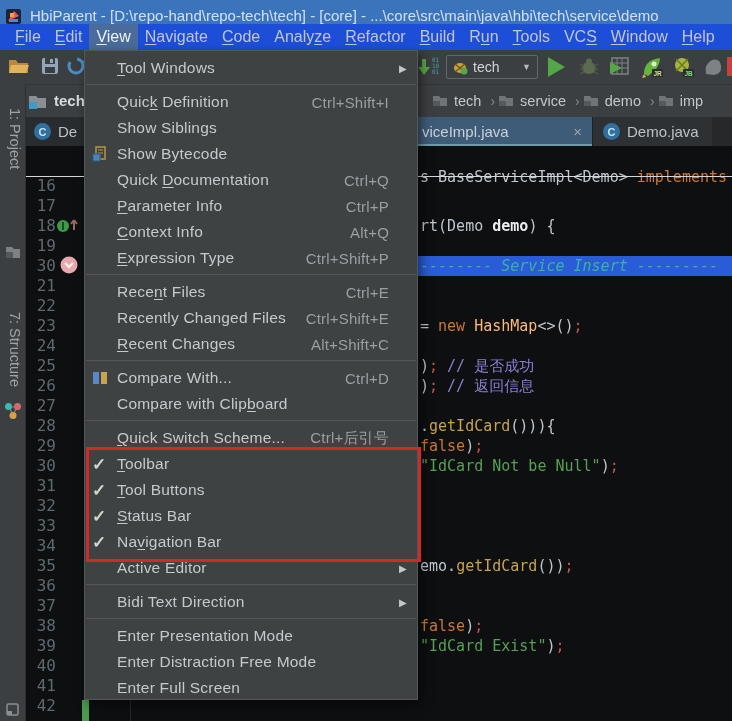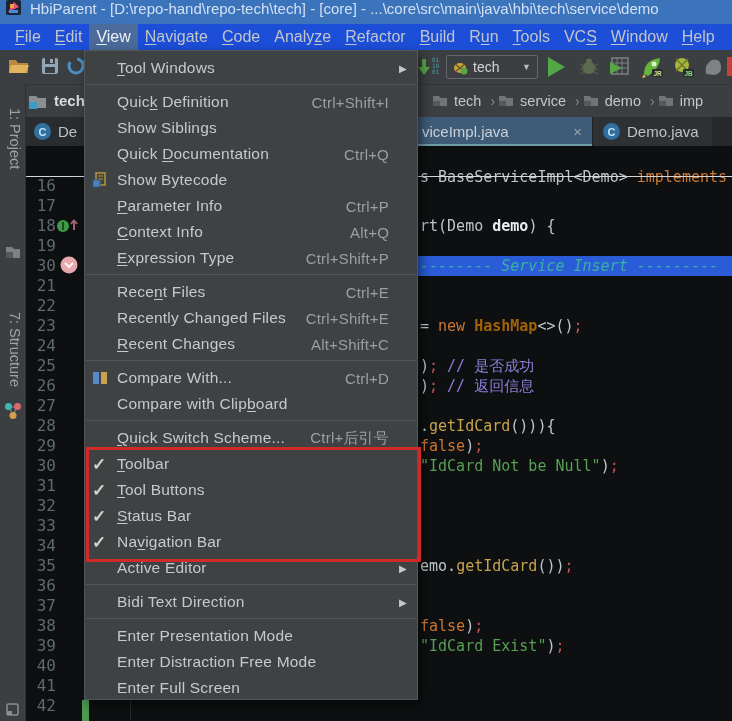--- a/index.html
+++ b/index.html
@@ -1,20 +1,20 @@
 <!DOCTYPE html>
 <html><head>
 <meta charset="utf-8">
 <style>
   * {margin:0;padding:0;box-sizing:border-box}
   body {width:732px;height:721px;overflow:hidden;background:#0d0f10;font-family:"Liberation Sans",sans-serif}
   #app {position:relative;width:732px;height:721px;overflow:hidden}
   .u {text-decoration:underline;text-underline-offset:2px}
 
-  .titlebar {position:absolute;left:0;top:0;width:732px;height:24px;background:#3b74bb;display:flex;align-items:flex-start;padding-left:6px;gap:9px}
+  .titlebar {position:absolute;left:0;top:0;width:732px;height:24px;background:#3b74bb;display:flex;align-items:flex-end;padding-left:6px;gap:9px}
   .title-text {font-size:15px;color:#d2e0f6;white-space:nowrap;overflow:hidden}
 
   .menubar {position:absolute;left:0;top:24px;width:732px;height:26px;background:#1d4ed8;display:flex;padding-left:8px}
   .mb-item {padding:0 7px;line-height:26px;font-size:16px;color:#c2c6c9;white-space:nowrap}
   .mb-item.active {background:#4a6b9b;color:#eef1f4}
 
   .toolbar {position:absolute;left:0;top:50px;width:732px;height:34px;background:#3c3f41}
   .tb-ico {position:absolute;top:6px}
 
   .navbar {position:absolute;left:0;top:84px;width:732px;height:33px;background:#3c3f41;border-top:1px solid #333638}
@@ -35,21 +35,21 @@
 
   .twbar {position:absolute;left:0;top:84px;width:26px;height:637px;background:#3c3f41;border-right:1px solid #2e3133}
   .vlab {position:absolute;transform-origin:0 0;transform:rotate(90deg);font-size:14.5px;color:#a0a3a6;white-space:nowrap}
 
   .hline {position:absolute;left:26px;top:176px;width:706px;height:1px;background:#d4d7d9;z-index:5}
   .gutter {position:absolute;left:26px;top:176px;width:30px}
   .num {height:20px;line-height:20px;text-align:right;font-family:"DejaVu Sans Mono",monospace;font-size:16px;color:#5e6a70}
   .codeline {position:absolute;left:420px;height:20px;line-height:20px;font-family:"DejaVu Sans Mono",monospace;font-size:15px;white-space:pre;z-index:2}
   .selbar {position:absolute;left:84px;width:648px;height:20px;background:#2a5cd8;z-index:1}
   .tk-pl{color:#bec6cd}.tk-kw{color:#cc7832}.tk-mth{color:#c8a44c}.tk-str{color:#57a054}.tk-cmt{color:#8d7fd8}.tk-err{color:#c75450}
-  .tk-param{color:#e9edf0;font-weight:bold}.tk-cls{color:#a16207;font-weight:bold}.tk-sel{color:#3bb2a1}
+  .tk-param{color:#e9edf0;font-weight:bold}.tk-cls{color:#fdba74;font-weight:normal}.tk-sel{color:#3bb2a1}
 
   .green-strip {position:absolute;left:82px;top:700px;width:7px;height:21px;background:#4c9a50}
   .indent-line {position:absolute;left:130px;top:700px;width:1px;height:21px;background:#26292b}
 
   .menu {position:absolute;left:84px;top:50px;width:334px;height:650px;background:#3f4243;border:1px solid #53565a;box-shadow:3px 4px 10px rgba(0,0,0,.5);padding-top:4px;z-index:40}
   .mi {height:26px;display:flex;align-items:center;padding:0 10px 0 6px;font-size:15.5px;letter-spacing:.2px;color:#c5c9cd}
   .mi .chk {width:26px;flex:0 0 auto;color:#cdd5cd;font-weight:bold;font-size:17px;display:flex;align-items:center;justify-content:flex-start;padding-left:1px}
   .mi .lbl {flex:1;white-space:nowrap;overflow:hidden}
   .mi .sc {color:#9b9fa4;font-size:15px;letter-spacing:.2px;margin-left:0;white-space:nowrap}
   .mi .arr {width:12px;margin-left:6px;color:#c3c7cb;font-size:10px;text-align:right}
@@ -312,38 +312,38 @@
         <span class="lbl">Quic<span class="u">k</span> Definition</span>
         <span class="sc">Ctrl+Shift+I</span>
         <span class="arr"></span>
       </div>
       <div class="mi">
         <span class="chk"></span>
         <span class="lbl">Show Siblings</span>
         <span class="arr"></span>
       </div>
       <div class="mi">
-        <span class="chk"></span>
-        <span class="lbl">Quick <span class="u">D</span>ocumentation</span>
-        <span class="sc">Ctrl+Q</span>
-        <span class="arr"></span>
-      </div>
-      <div class="mi">
         <span class="chk">
           <svg width="16" height="16">
             <rect x="4" y="1" width="9" height="12" fill="#3f4243" stroke="#bb9440" stroke-width="1.5"></rect>
             <path d="M6 4 h5 M6 7 h5 M6 10 h3" stroke="#bb9440" stroke-width="1"></path>
             <rect x="1" y="8" width="7" height="7" fill="#4d82b8" stroke="#2c5d8c"></rect>
           </svg>
         </span>
         <span class="lbl">Show Bytecode</span>
         <span class="arr"></span>
       </div>
       <div class="mi">
         <span class="chk"></span>
+        <span class="lbl">Quick <span class="u">D</span>ocumentation</span>
+        <span class="sc">Ctrl+Q</span>
+        <span class="arr"></span>
+      </div>
+      <div class="mi">
+        <span class="chk"></span>
         <span class="lbl"><span class="u">P</span>arameter Info</span>
         <span class="sc">Ctrl+P</span>
         <span class="arr"></span>
       </div>
       <div class="mi">
         <span class="chk"></span>
         <span class="lbl"><span class="u">C</span>ontext Info</span>
         <span class="sc">Alt+Q</span>
         <span class="arr"></span>
       </div>

